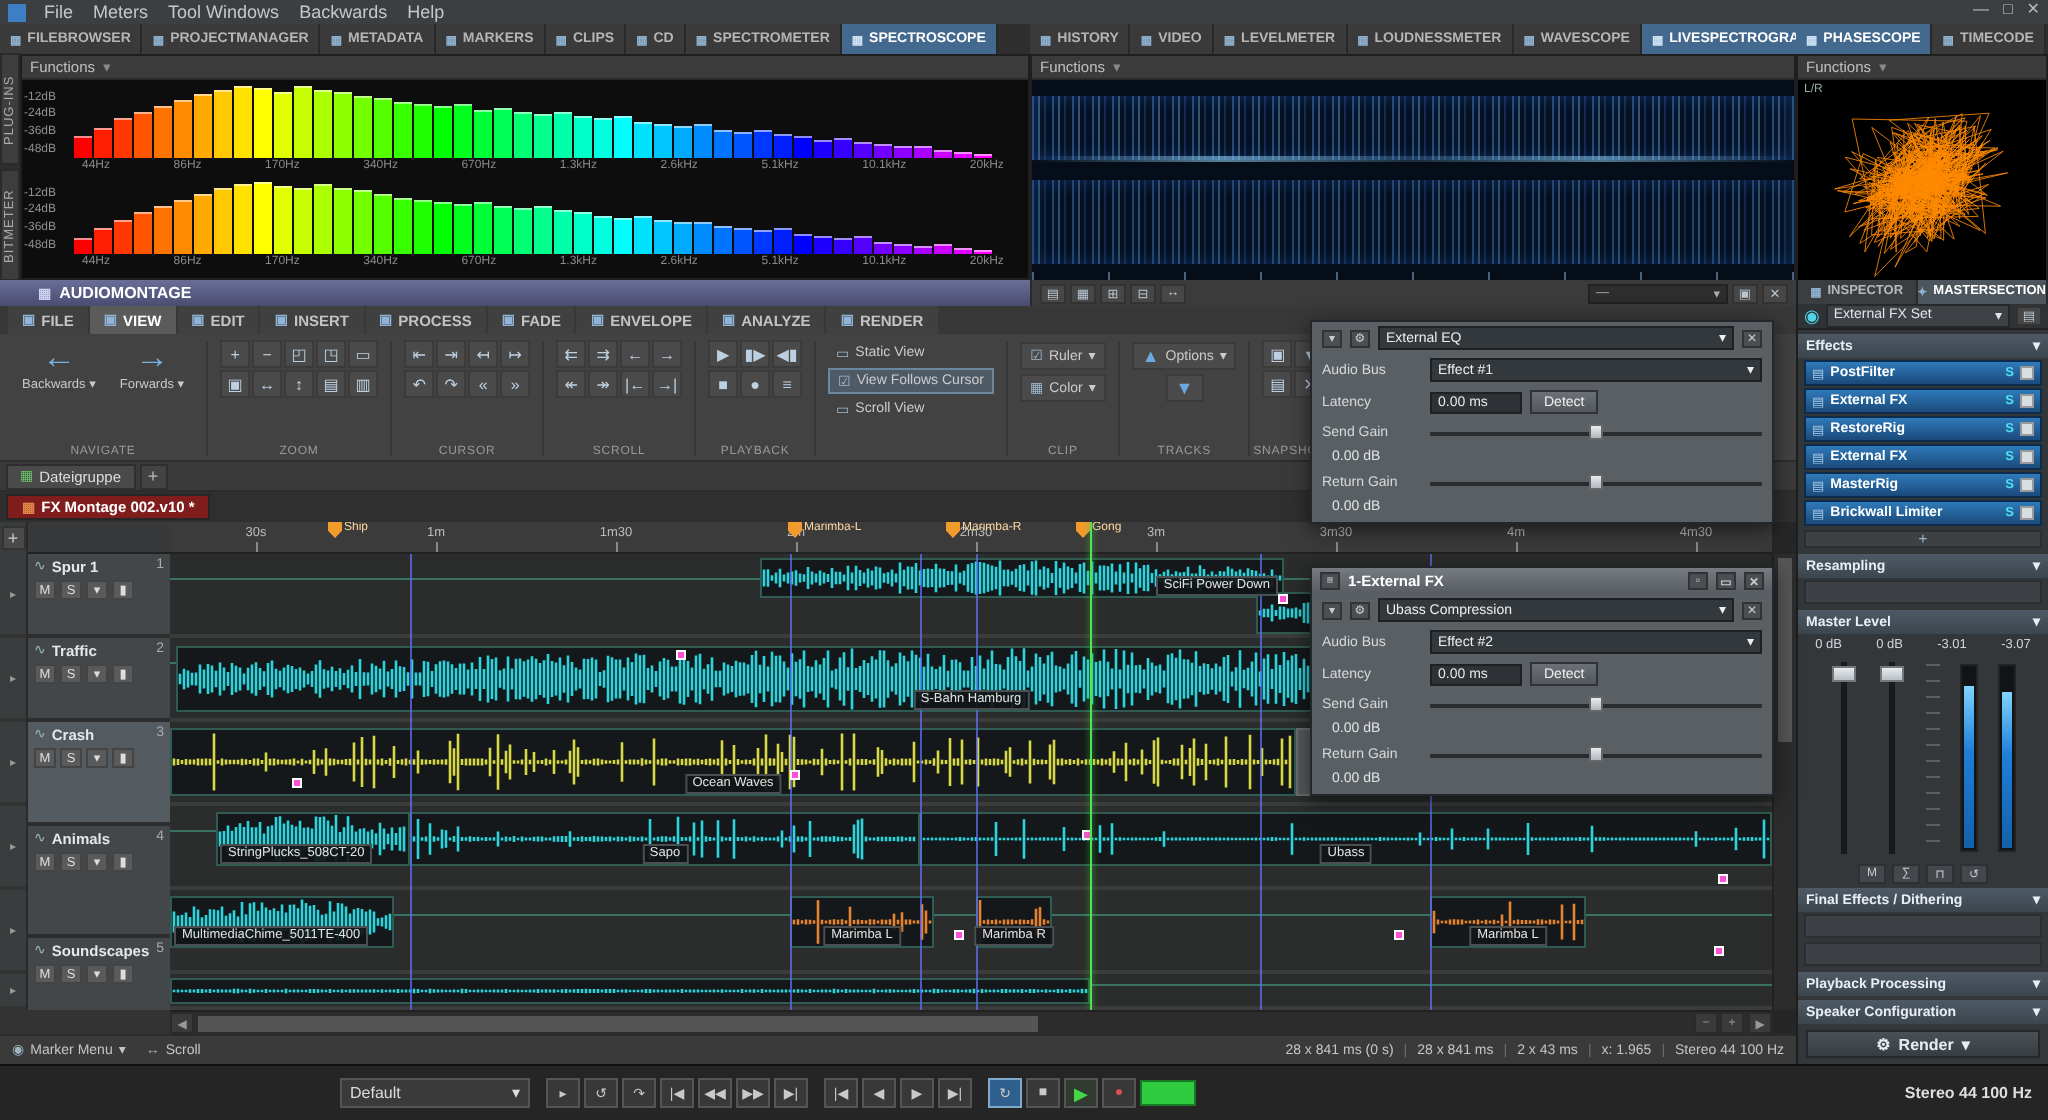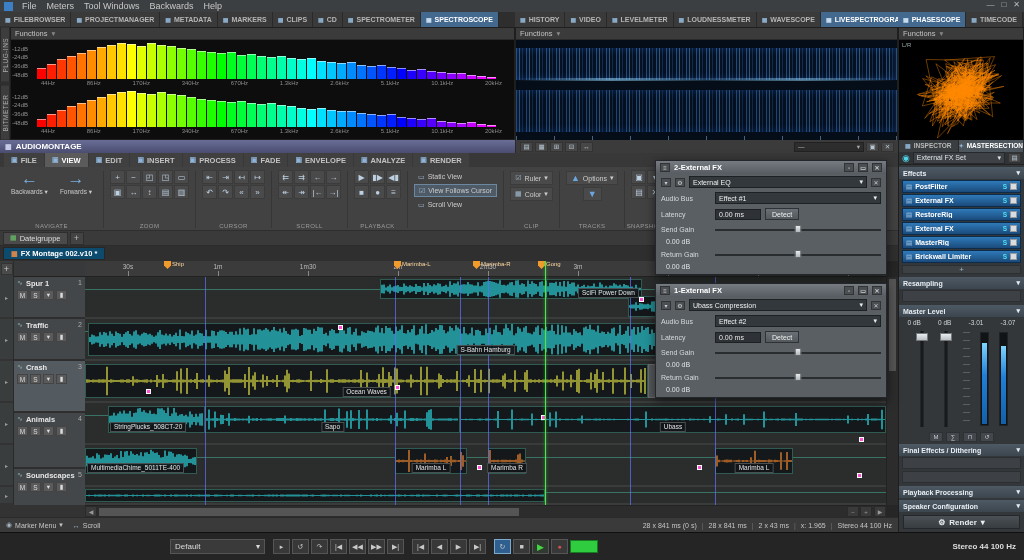--- a/index.html
+++ b/index.html
@@ -33,21 +33,21 @@
 .sgram-body{position:relative;height:100px;background:#050d18;overflow:hidden;}
 .sg-band{position:absolute;left:0;width:100%;background:repeating-linear-gradient(90deg,rgba(70,150,240,.45) 0 1px,rgba(15,45,95,.25) 1px 3px,rgba(130,200,255,.38) 3px 4px,rgba(8,30,70,.18) 4px 6px,rgba(40,110,200,.32) 6px 7px,rgba(10,35,80,.14) 7px 10px);box-shadow:inset 0 0 10px rgba(40,110,220,.35);}
 .sg-b1{top:8%;height:32%;}
 .sg-b2{top:50%;height:42%;opacity:.9;}
 .sg-glow{position:absolute;left:0;width:100%;height:3px;background:linear-gradient(90deg,rgba(150,220,255,.0),rgba(150,220,255,.55),rgba(150,220,255,.15),rgba(150,220,255,.5),rgba(150,220,255,0));}
 .sg-axis{position:absolute;bottom:0;left:0;width:100%;height:4px;background:repeating-linear-gradient(90deg,#49617c 0 1px,transparent 1px 38px);}
 .phase{left:898px;top:27px;width:126px;height:113px;}
 .phase-body{position:relative;height:100px;background:#000;}
 .phase-lbl{position:absolute;left:3px;top:2px;font-size:6px;color:#9aa;}
 
-.am-bar{position:absolute;left:0;top:140px;width:515px;height:13px;background:linear-gradient(180deg,#6a6d96,#4a4d70);color:#fff;font-size:8px;font-weight:700;display:flex;align-items:center;gap:4px;padding:0 5px;}
+.am-bar{position:absolute;left:0;top:140px;width:515px;height:13px;background:linear-gradient(180deg,#6a6d96,#4a4d70);color:#fff;font-size:8px;font-weight:700;display:flex;align-items:center;gap:4px;padding:0 19px;}
 .am-ic{color:#cdd2f0;font-size:7px;}
 .sg-toolbar{position:absolute;left:515px;top:140px;width:383px;height:13px;background:#3b3b3b;border-left:1px solid #2a2a2a;display:flex;align-items:center;gap:2px;padding:0 4px;}
 .tbic{width:13px;height:10px;background:#474747;border:1px solid #333;color:#b8c6d2;font-size:6.5px;display:flex;align-items:center;justify-content:center;}
 .tbcombo{width:70px;height:10px;background:#2d2d2d;border:1px solid #222;color:#aaa;font-size:6.5px;display:flex;align-items:center;justify-content:space-between;padding:0 3px;margin-left:auto;}
 
 .ribbon-tabs{position:absolute;left:0;top:153px;width:898px;height:14px;background:#383838;display:flex;align-items:flex-end;padding-left:4px;gap:1px;}
 .rtab{height:14px;padding:0 7px;display:flex;align-items:center;gap:3px;font-size:7.5px;font-weight:700;color:#c3c3c3;background:#404040;}
 .rtab.on{background:#5b5b5b;color:#fff;}
 .ric{color:#8fb4d8;font-size:7px;}
 .ribbon{position:absolute;left:0;top:167px;width:898px;height:64px;background:#424242;border-bottom:1px solid #2e2e2e;display:flex;padding:2px 3px 0 3px;gap:3px;}
@@ -66,21 +66,21 @@
 .vmode{display:flex;align-items:center;gap:3px;font-size:7px;color:#ccc;padding:0 4px;height:13px;white-space:nowrap;}
 .vmode.on{background:#4e5a66;border:1px solid #6c87a0;}
 .vm-ic{color:#9db8cf;font-size:7px;}
 .rrowbtn{display:flex;align-items:center;gap:3px;font-size:7px;color:#ccc;height:14px;padding:0 4px;background:#4a4a4a;border:1px solid #3b3b3b;margin:1px 0;white-space:nowrap;}
 .bluearrow{color:#6aa9e0;font-size:9px;}
 
 .grouprow{position:absolute;left:0;top:231px;width:898px;height:15px;background:#3a3a3a;display:flex;align-items:center;gap:2px;padding:0 3px;border-bottom:1px solid #2c2c2c;}
 .gtab{height:13px;background:#4a4a4a;display:flex;align-items:center;gap:3px;padding:0 6px;font-size:7.5px;color:#ddd;border:1px solid #2e2e2e;}
 .gplus{width:14px;height:13px;background:#434343;border:1px solid #2e2e2e;color:#bbb;font-size:9px;display:flex;align-items:center;justify-content:center;}
 .filerow{position:absolute;left:0;top:246px;width:898px;height:15px;background:#2f2f2f;display:flex;align-items:center;gap:2px;padding:0 3px;}
-.ftab{height:13px;background:#0c4a6e;display:flex;align-items:center;gap:3px;padding:0 7px;font-size:7.5px;font-weight:700;color:#fff;border:1px solid #262626;}
+.ftab{height:13px;background:#7f1d1d;display:flex;align-items:center;gap:3px;padding:0 7px;font-size:7.5px;font-weight:700;color:#fff;border:1px solid #262626;}
 .gic-green{color:#69c369;font-size:7px;}
 .gic-orange{color:#e0884a;font-size:7px;}
 
 .montage{position:absolute;left:0;top:261px;width:898px;height:256px;background:#262626;}
 .m-gutter{position:absolute;left:0;top:0;width:14px;height:244px;background:#3a3d3e;border-right:1px solid #2a2a2a;}
 .gplusbtn{width:12px;height:12px;margin:2px auto;background:#4a4a4a;border:1px solid #333;color:#ccc;text-align:center;line-height:11px;font-size:9px;}
 .gcell{color:#9a9a9a;font-size:6px;text-align:center;border-bottom:2px solid #333;}
 #m-headers{position:absolute;left:14px;top:16px;width:71px;}
 .thead{background:#43474a;border-bottom:2px solid #2e2e2e;padding:2px 3px;position:relative;overflow:hidden;}
 .thead.sel{background:#535b60;}
@@ -1042,28 +1042,20 @@
         <span>▾</span>
       </div>
     <div class="sb-render">
         <span>⚙</span>
         <span>Render</span>
         <span>▾</span>
       </div>
   </div>
 
   <div class="fxp" style="left:655px;top:160px;">
-    <div class="fx-title">
-      <span class="fx-tic">≡</span>
-      <span>2-External FX</span>
-      <span class="fx-sp"></span>
-      <span class="fx-tic">▫</span>
-      <span class="fx-tic">▭</span>
-      <span class="fx-tic">✕</span>
-    </div>
     <div class="fx-row">
       <span class="fx-tic">▾</span>
       <span class="fx-tic">⚙</span>
       <div class="fx-combo">
           <span>External EQ</span>
           <span>▾</span>
         </div>
       <span class="fx-tic">✕</span>
     </div>
     <div class="fx-row">

